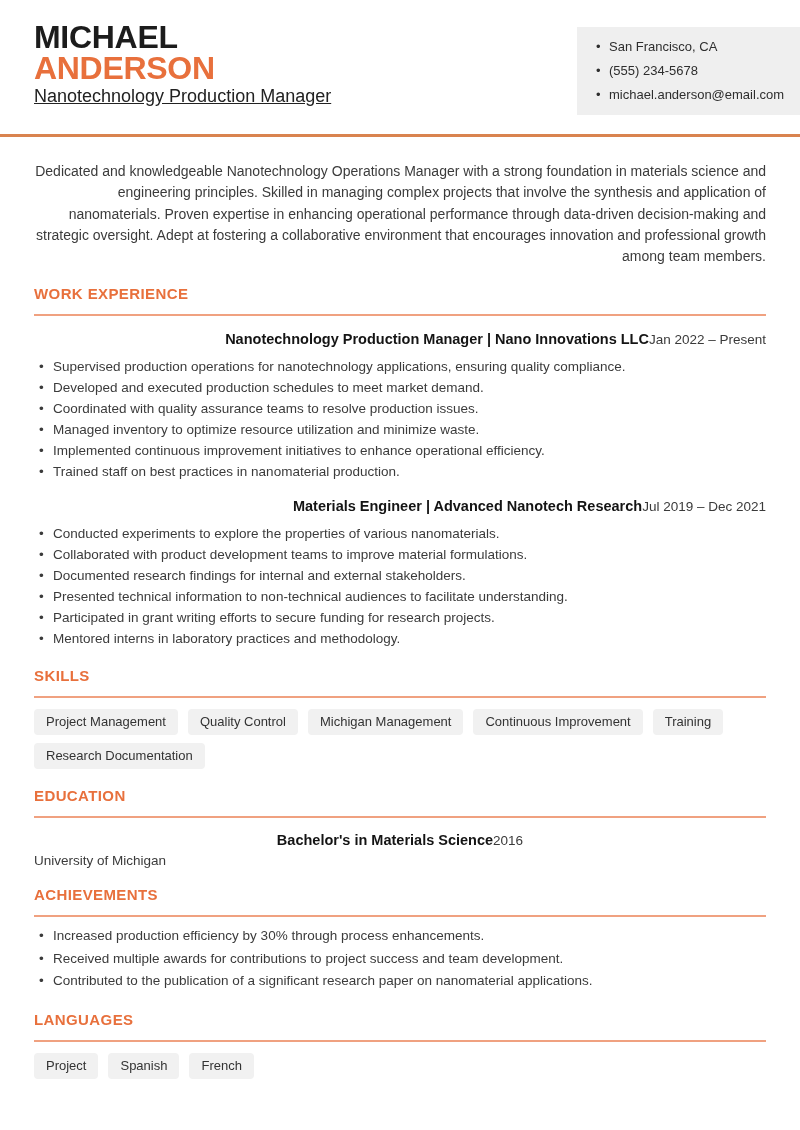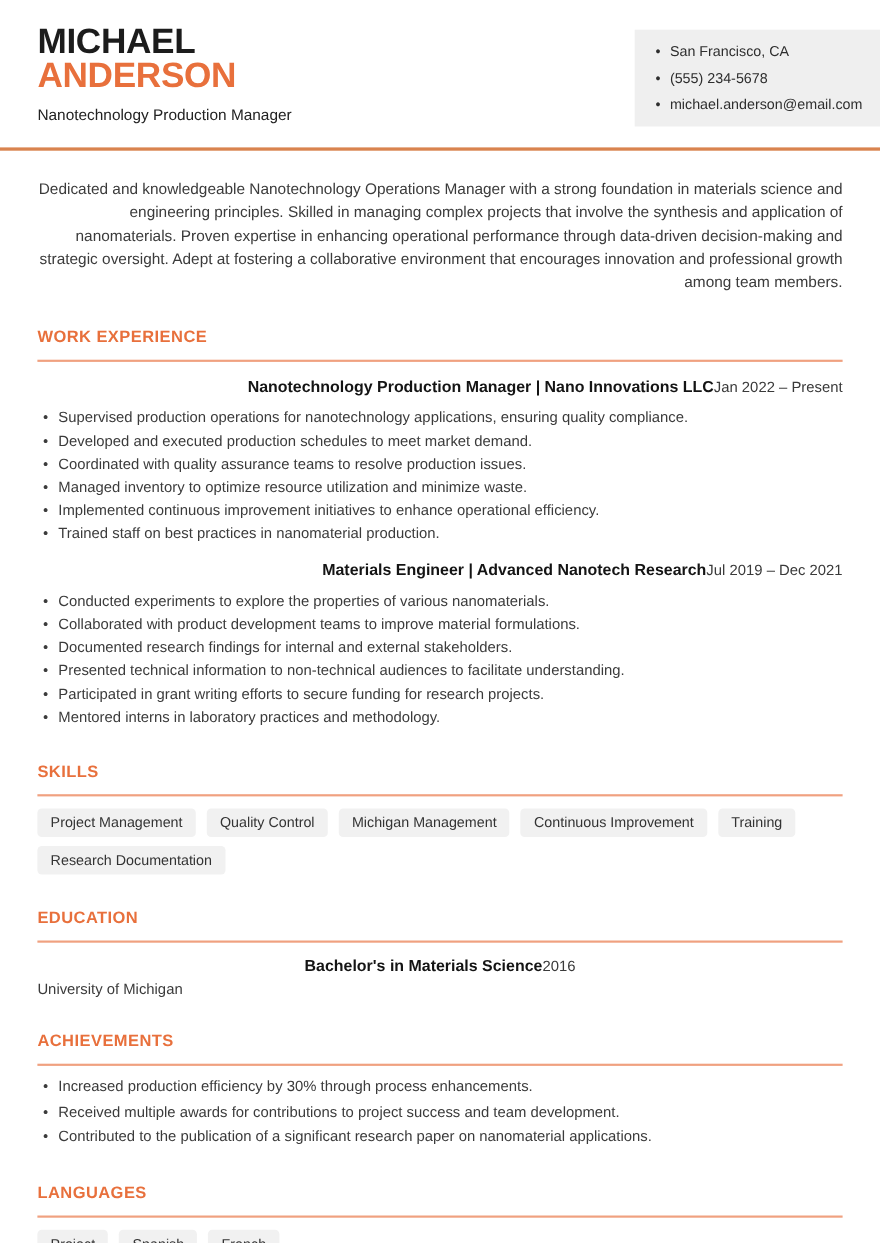--- a/index.html
+++ b/index.html
@@ -26,22 +26,22 @@
   .name-block { position: absolute; left: 34px; top: 22px; }
   .name-line {
     font-size: 32px;
     font-weight: 700;
     line-height: 31px;
     letter-spacing: -0.3px;
     color: var(--ink);
   }
   .name-line.accent { color: var(--accent); }
   .header-role {
-    position: absolute; left: 34px; top: 96px;
-    font-size: 14px; color: #222222;
+    position: absolute; left: 34px; top: 86px;
+    font-size: 18px; color: #222222; text-decoration: underline;
   }
   .contact-card {
     position: absolute; top: 27px; right: 0;
     width: 223px;
     background: var(--contact-bg);
     padding: 8px 12px 8px 19px;
   }
   .contact-item {
     position: relative;
     padding-left: 13px;
@@ -60,21 +60,21 @@
     height: 3px; background: var(--header-rule);
   }
   .main { padding: 0 34px 0 34px; }
   .summary {
     margin-top: 24px;
     font-size: 14px;
     line-height: 21.3px;
     color: var(--body-ink);
     text-align: right;
   }
-  .section { margin-top: 31px; }
+  .section { margin-top: 18px; }
   .section-title {
     font-size: 15px;
     font-weight: 700;
     letter-spacing: 0.4px;
     color: var(--accent);
     line-height: 18px;
   }
   .section-rule { height: 2px; background: var(--section-rule); margin-top: 11px; }
   .job-header { display: flex; justify-content: flex-end; align-items: baseline; margin-top: 15px; }
   .job-title { font-size: 14.5px; font-weight: 700; color: #141414; line-height: 17px; }

